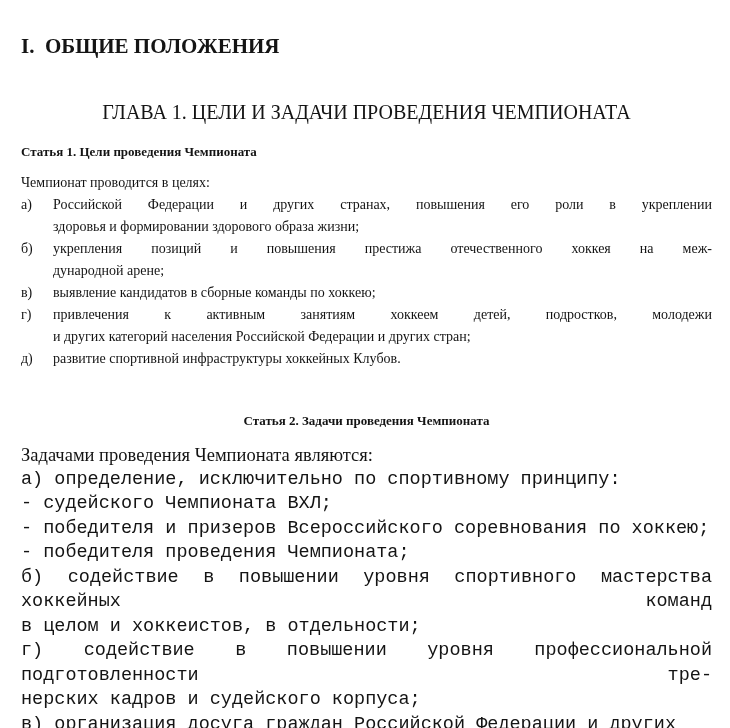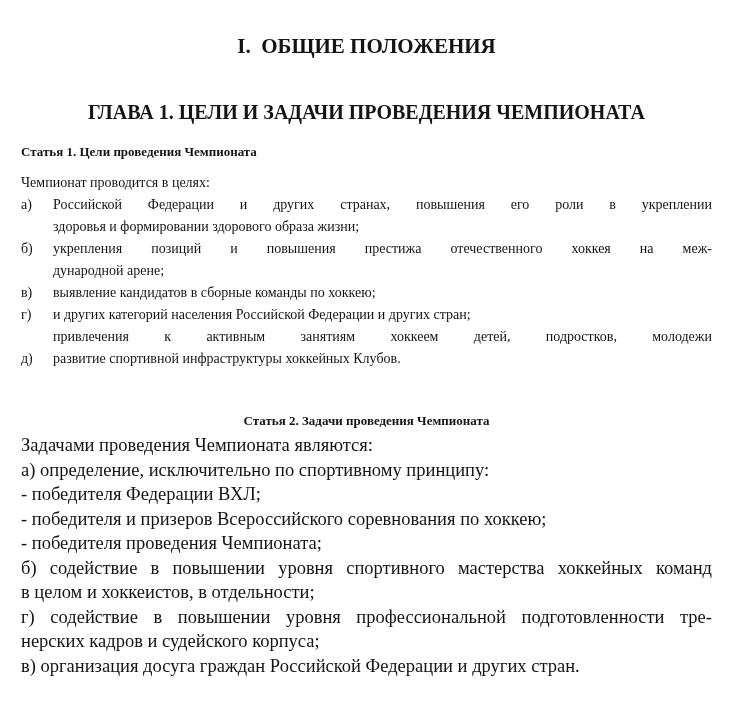--- a/index.html
+++ b/index.html
@@ -8,44 +8,44 @@
     background: #ffffff;
     color: #141414;
     font-family: "Liberation Serif", "DejaVu Serif", serif;
     overflow: hidden;
   }
   .page { padding: 32px 18px 0 21px; box-sizing: border-box; width: 730px; }
 
   .title {
     margin: 0;
     font-size: 21px; line-height: 28px; font-weight: bold;
-    text-align: center; white-space: pre-wrap;
+    white-space: pre-wrap;
   }
   .chapter {
     margin: 39px 0 0 0;
-    font-size: 20px; line-height: 26px; font-weight: bold;
+    font-size: 20px; line-height: 26px; font-weight: normal;
     text-align: center;
   }
   .art-heading {
     font-size: 13px; line-height: 24px; font-weight: bold;
     margin: 0;
   }
   #article1 .art-heading { margin-top: 15px; }
   #article2 .art-heading { margin-top: 39px; text-align: center; }
 
   .line  { font-size: 14px; line-height: 22px; }
   .line2 { font-size: 18.5px; line-height: 24.5px; }
   .just  { text-align: justify; text-align-last: justify; }
 
   #article1 .intro { margin-top: 8px; }
-  #article2 .intro { }
+  #article2 .intro { margin-top: 10px; }
 
   .item { position: relative; padding-left: 32px; }
   .item .marker { position: absolute; left: 0; top: 0; }
-  .para { margin: 0; }
+  .para { margin: 0; font-family: Liberation Mono, monospace; }
 </style>
 </head>
 <body>
 
 <main class="page">
 
   <h1 class="title">I.  ОБЩИЕ ПОЛОЖЕНИЯ</h1>
 
   <h2 class="chapter">ГЛАВА 1. ЦЕЛИ И ЗАДАЧИ ПРОВЕДЕНИЯ ЧЕМПИОНАТА</h2>
 
@@ -62,39 +62,39 @@
           <span class="marker line">б)</span>
           <div class="line just">укрепления позиций и повышения престижа отечественного хоккея на меж-</div>
           <div class="line">дународной арене;</div>
         </div>
         <div class="item">
           <span class="marker line">в)</span>
           <div class="line">выявление кандидатов в сборные команды по хоккею;</div>
         </div>
         <div class="item">
           <span class="marker line">г)</span>
+          <div class="line just">привлечения к активным занятиям хоккеем детей, подростков, молодежи</div>
           <div class="line">и других категорий населения Российской Федерации и других стран;</div>
-          <div class="line just">привлечения к активным занятиям хоккеем детей, подростков, молодежи</div>
         </div>
         <div class="item">
           <span class="marker line">д)</span>
           <div class="line">развитие спортивной инфраструктуры хоккейных Клубов.</div>
         </div>
       </div>
   </section>
 
   <section id="article2">
     <h3 class="art-heading">Статья 2. Задачи проведения Чемпионата</h3>
     <div class="line2 intro">Задачами проведения Чемпионата являются:</div>
     <div id="art2-paras">
         <div class="para">
           <div class="line2">а) определение, исключительно по спортивному принципу:</div>
         </div>
         <div class="para">
-          <div class="line2">- победителя Федерации ВХЛ;</div>
+          <div class="line2">- судейского Чемпионата ВХЛ;</div>
         </div>
         <div class="para">
           <div class="line2">- победителя и призеров Всероссийского соревнования по хоккею;</div>
         </div>
         <div class="para">
           <div class="line2">- победителя проведения Чемпионата;</div>
         </div>
         <div class="para">
           <div class="line2 just">б) содействие в повышении уровня спортивного мастерства хоккейных команд</div>
           <div class="line2">в целом и хоккеистов, в отдельности;</div>

